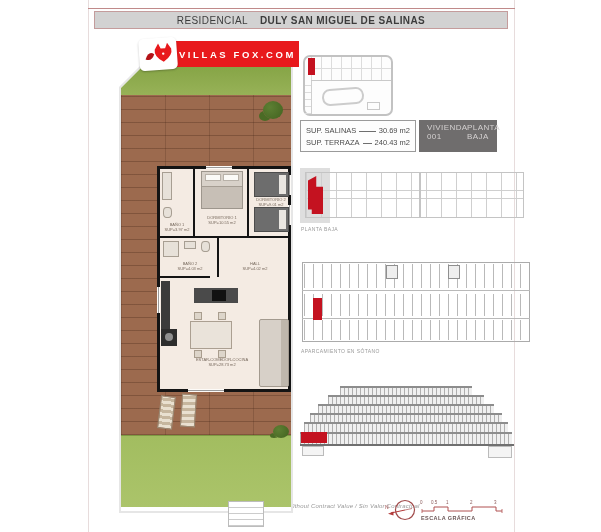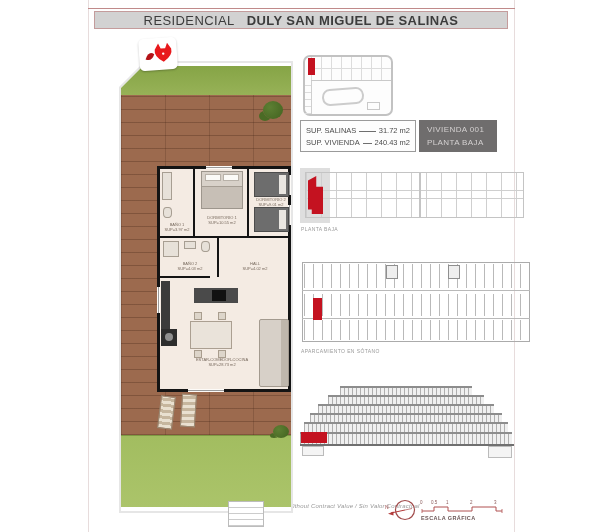--- a/index.html
+++ b/index.html
@@ -6,21 +6,21 @@
   body { background:#fff; font-family:"Liberation Sans", sans-serif; }
   .canvas { position:relative; width:601px; height:532px; background:#ffffff; overflow:hidden; }
 
   .page-edge { position:absolute; top:0; bottom:0; width:1px; background:#e7dcdc; }
   .edge-left { left:88px; } .edge-right { left:514px; }
   .top-red-line { position:absolute; left:88px; top:8px; width:427px; height:1px; background:#c08a8a; }
 
   
   .header-bar { position:absolute; left:94px; top:11px; width:414px; height:18px;
     background:#d2d2d2; border:1px solid #c49c9c; display:flex; align-items:center; justify-content:center;
-    font-size:13px; color:#3c3c3c; letter-spacing:.4px; }
+    font-size:10px; color:#3c3c3c; letter-spacing:.4px; }
   .header-bar b { margin-left:12px; }
 
   
   .fox-box { position:absolute; left:139px; top:38px; width:38px; height:32px; background:#fff;
     border-radius:5px; box-shadow:0 1px 2px rgba(0,0,0,.25); transform:rotate(-4deg);
     display:flex; align-items:center; justify-content:center; z-index:30; }
   .logo-red { position:absolute; left:176px; top:41px; width:123px; height:26px; background:#e8191c;
     color:#fff; display:flex; align-items:center; justify-content:center; font-size:9.5px; font-weight:bold;
     letter-spacing:2.6px; z-index:29; }
 
@@ -87,21 +87,21 @@
   .mini-pool { position:absolute; left:17px; top:31px; width:42px; height:17px; border:2px solid #cccccc;
     border-radius:8px; transform:rotate(-4deg); }
   .mini-car { position:absolute; left:62px; top:45px; width:13px; height:8px; border:1px solid #c9c9c9; }
 
   .sum-box { position:absolute; left:300px; top:120px; width:116px; height:32px; background:#fdfdfd;
     border:1px solid #9a9a9a; padding:3px 5px; display:flex; flex-direction:column; justify-content:space-around; }
   .sum-row { display:flex; align-items:center; font-size:7.5px; color:#4c4c4c; }
   .sum-fill { flex:1; border-bottom:1px solid #6e6e6e; height:55%; margin:0 3px; }
   .unit-box { position:absolute; left:419px; top:120px; width:78px; height:32px; background:#6f6d6d;
     color:#d4d1d1; font-size:8px; letter-spacing:.4px; padding:3px 0 3px 8px;
-    display:flex; flex-direction:column; justify-content:space-around; }
+    display:flex; flex-direction:row; justify-content:space-around; }
 
   .siteplan { position:absolute; left:300px; top:168px; width:228px; height:55px; }
   .siteplan .band { position:absolute; left:0; top:0; width:30px; height:100%; background:#dedede; }
   .siteplan .bldg { position:absolute; left:5px; top:4px; width:219px; height:46px; border:1px solid #c4c4c4;
     background:repeating-linear-gradient(90deg,#cfcfcf 0 1px,transparent 1px 15px); }
   .siteplan .hl { position:absolute; left:0; right:0; height:1px; background:#cfcfcf; }
   .siteplan .red-unit { position:absolute; left:8px; top:8px; width:15px; height:38px; background:#c41220;
     clip-path:polygon(0 12%, 55% 0, 55% 28%, 100% 28%, 100% 100%, 25% 100%, 25% 88%, 0 88%); }
   .tiny-label { position:absolute; font-size:5px; color:#9a9a9a; letter-spacing:.4px; }
 
@@ -139,20 +139,21 @@
     <b>DULY SAN MIGUEL DE SALINAS</b>
   </div>
 
   <div class="fox-box">
     <svg width="30" height="24" viewBox="0 0 40 32">
       <path d="M3,22 Q8,10 15,16 Q11,26 3,22 Z" fill="#b31217"></path>
       <path d="M16,10 L21,2 L24,9 L30,9 L33,2 L38,10 Q40,19 27,27 Q14,19 16,10 Z" fill="#e8191c"></path>
       <circle cx="27" cy="16" r="1.6" fill="#fff"></circle>
     </svg>
   </div>
+  <div class="logo-red">VILLAS FOX.COM</div>
 
   <div class="plan">
     <div class="plan-inner">
       <div class="grass-top"></div>
       <div class="wood-deck"></div>
       <div class="garden-bottom"></div>
       <div class="bush bush1"></div>
       <div class="bush bush2"></div>
 
       <div class="interior">
@@ -251,24 +252,24 @@
     <div class="mini-side"></div>
     <div class="mini-red"></div>
     <div class="mini-pool"></div>
     <div class="mini-car"></div>
   </div>
 
   <div class="sum-box">
     <div class="sum-row">
       <span>SUP. SALINAS</span>
       <span class="sum-fill"></span>
-      <span>31.72 m2</span>
+      <span>30.69 m2</span>
     </div>
     <div class="sum-row">
-      <span>SUP. VIVIENDA</span>
+      <span>SUP. TERRAZA</span>
       <span class="sum-fill"></span>
       <span>240.43 m2</span>
     </div>
   </div>
   <div class="unit-box">
     <span>VIVIENDA 001</span>
     <span>PLANTA BAJA</span>
   </div>
 
   <div class="siteplan">

